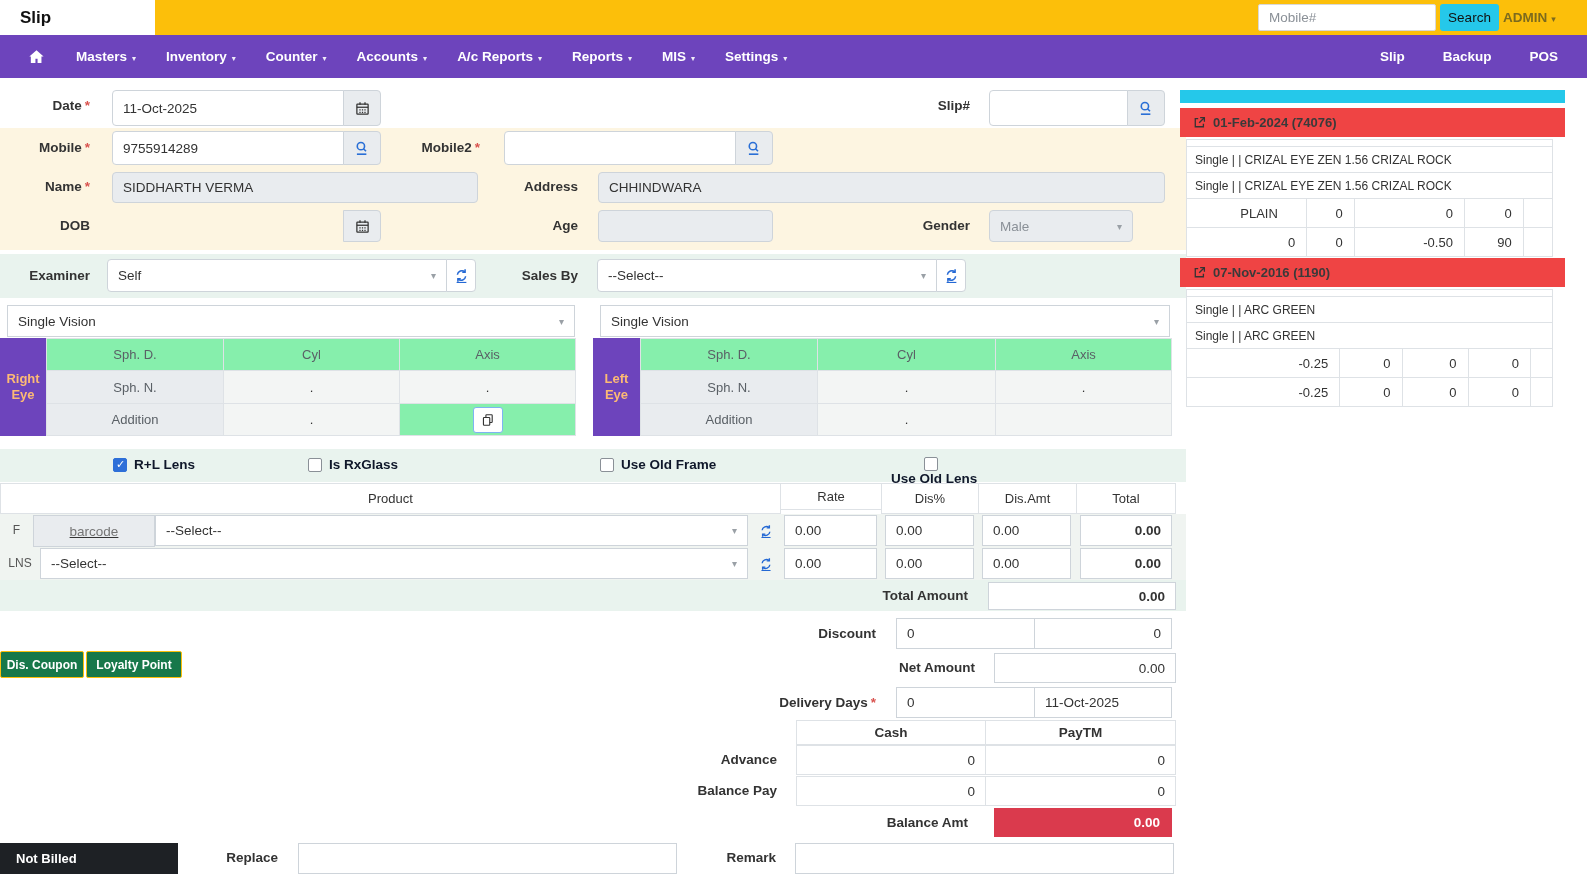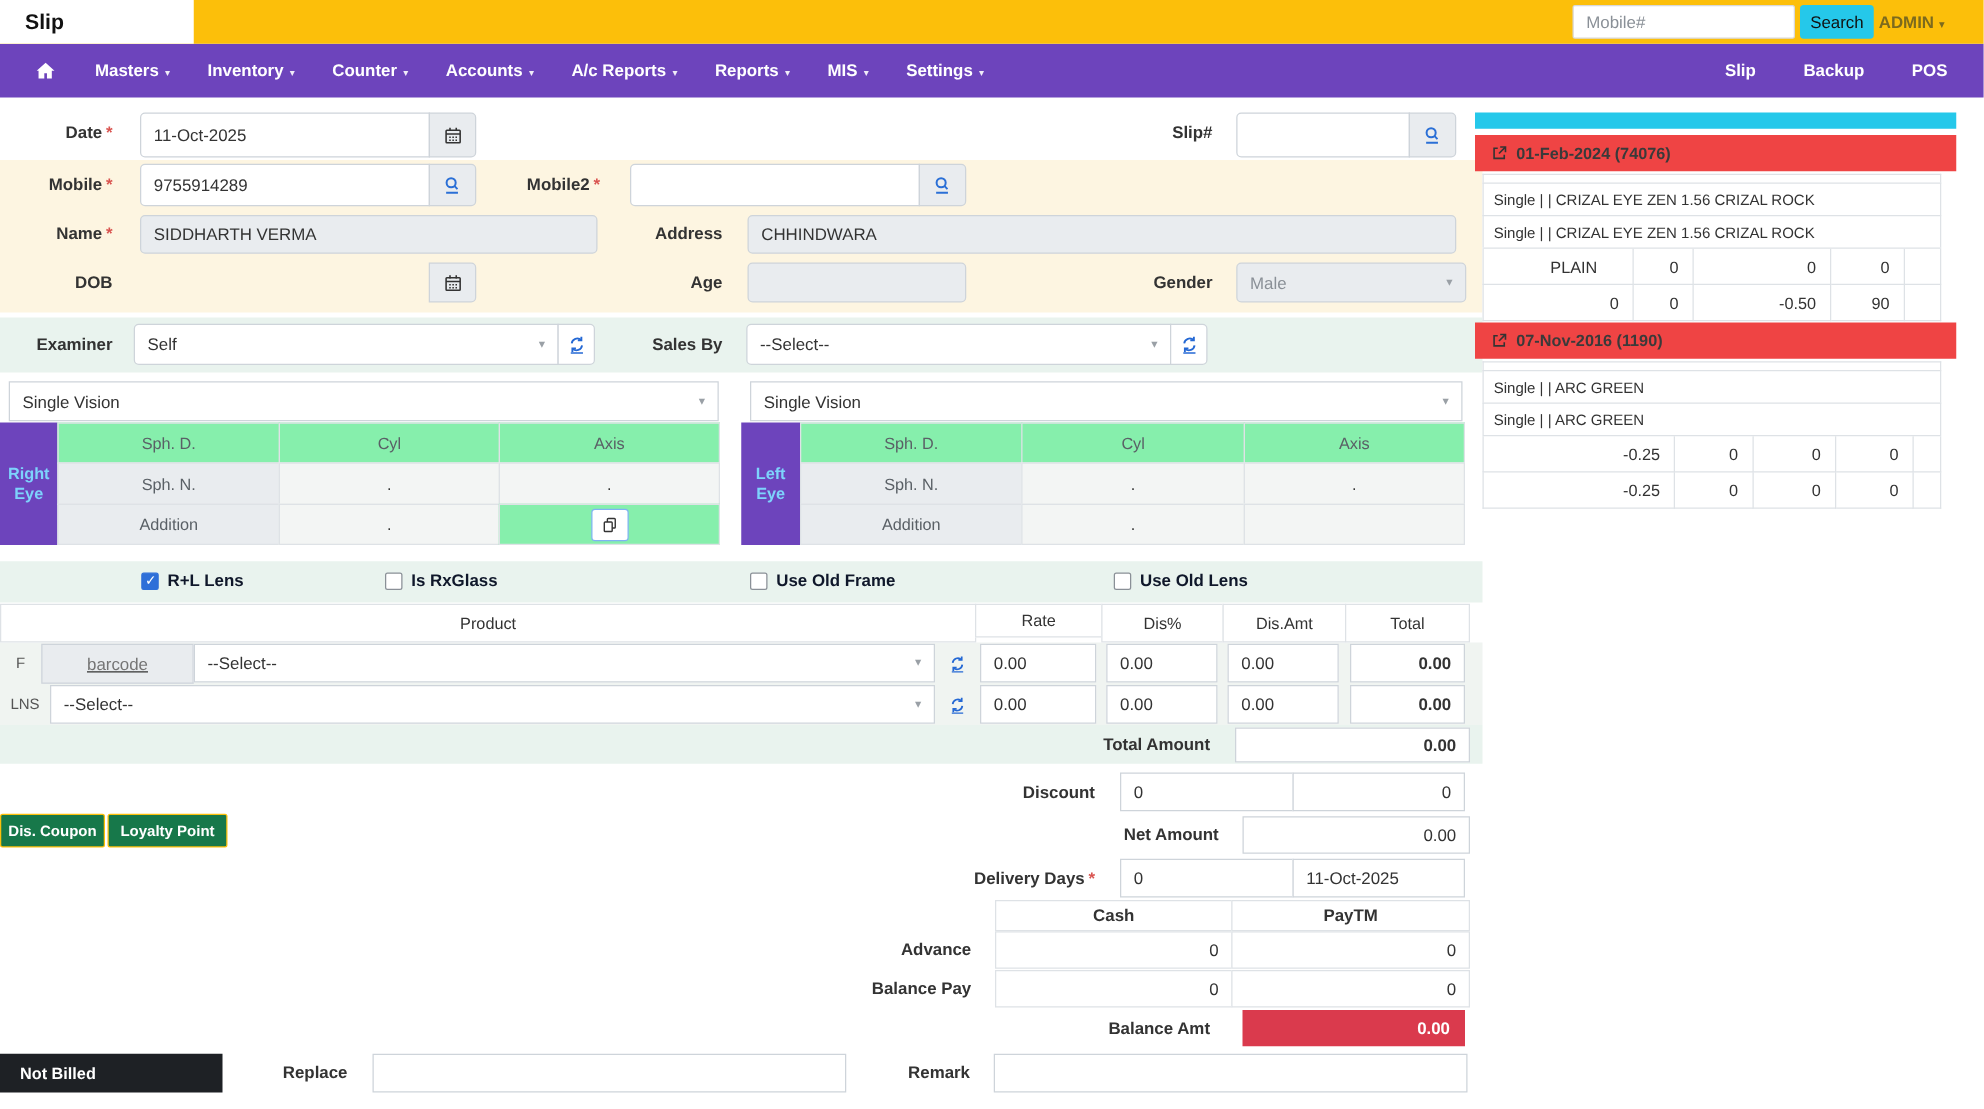--- a/index.html
+++ b/index.html
@@ -50,21 +50,21 @@
   .sel.dis { background:#e9ecef; color:#8a9097; }
   .sel .caret { color:#9aa0a6; font-size:10px; }
 
   
   .eyetable { position:absolute; background:#fff; }
   .eyecell { position:absolute; border:1px solid #dee2e6; display:flex; align-items:center;
     justify-content:center; font-size:13px; color:#5a6066; }
   .eyecell.labelcell { background:#e9ecef; }
   .eyecell.valcell { background:#f3f5f4; color:#333; }
   .eyecell.white { background:#86efac; }
-  .eyebadge { position:absolute; background:#6d44bc; color:#7dd3fc; font-weight:bold; font-size:13px;
+  .eyebadge { position:absolute; background:#6d44bc; color:#fdba74; font-weight:bold; font-size:13px;
     display:flex; align-items:center; justify-content:center; text-align:center; line-height:1.25; }
   .copy-btn { width:30px; height:26px; background:#fff; border:1px solid #7fb3f2; border-radius:3px;
     display:flex; align-items:center; justify-content:center; cursor:pointer; }
 
   
   .chk { position:absolute; display:flex; align-items:center; cursor:pointer; }
   .cb { width:14px; height:14px; border:1px solid #8a9097; border-radius:2px; background:#fff;
     margin-right:7px; position:relative; }
   .cb.on { background:#2e6fd8; border-color:#2e6fd8; }
   .cb.on::after { content:"✓"; position:absolute; left:2px; top:-1px; color:#fff; font-size:11px; font-weight:bold; }
@@ -200,21 +200,21 @@
           <line x1="3" y1="10" x2="21" y2="10"></line>
           <line x1="8" y1="2" x2="8" y2="6"></line>
           <line x1="16" y1="2" x2="16" y2="6"></line>
           <line x1="7" y1="14" x2="17" y2="14" stroke-dasharray="2 2"></line>
           <line x1="7" y1="18" x2="17" y2="18" stroke-dasharray="2 2"></line>
         </svg>
   </div>
   <div class="lbl" style="left:488px;top:140px;width:90px;">Age</div>
   <input class="inp dis" style="left: 598px; top: 132px; width: 175px; height: 32px;" value="">
   <div class="lbl" style="left:880px;top:140px;width:90px;">Gender</div>
-  <div class="sel dis" style="left:989px;top:132px;width:184px;height:32px;">
+  <div class="sel dis" style="left:989px;top:132px;width:144px;height:32px;">
     <span>Male</span>
         <span class="caret">▾</span>
   </div>
 
   <div class="lbl" style="left:0;top:190px;width:90px;font-weight:600;">Examiner</div>
   <div class="sel" style="left:107px;top:181px;width:340px;height:33px;border-radius:4px 0 0 4px;">
     <span>Self</span>
         <span class="caret">▾</span>
   </div>
   <div class="grp-btn white" style="left:446px;top:181px;width:30px;height:33px;">
@@ -288,21 +288,21 @@
     <span class="t">R+L Lens</span>
   </div>
   <div class="chk" style="left:308px;top:379px;">
     <span class="cb"></span>
     <span class="t">Is RxGlass</span>
   </div>
   <div class="chk" style="left:600px;top:379px;">
     <span class="cb"></span>
     <span class="t">Use Old Frame</span>
   </div>
-  <div class="chk" style="left:891px;top:379px;">
+  <div class="chk" style="left:891px;top:379px;flex-direction:column;">
     <span class="cb"></span>
     <span class="t">Use Old Lens</span>
   </div>
 
   <div class="pcell" style="left:0;top:405px;width:781px;height:31px;">Product</div>
   <div class="pcell" style="left:780px;top:405px;width:102px;height:27px;">Rate</div>
   <div class="pcell" style="left:881px;top:405px;width:98px;height:31px;">Dis%</div>
   <div class="pcell" style="left:978px;top:405px;width:99px;height:31px;">Dis.Amt</div>
   <div class="pcell" style="left:1076px;top:405px;width:100px;height:31px;">Total</div>
 

